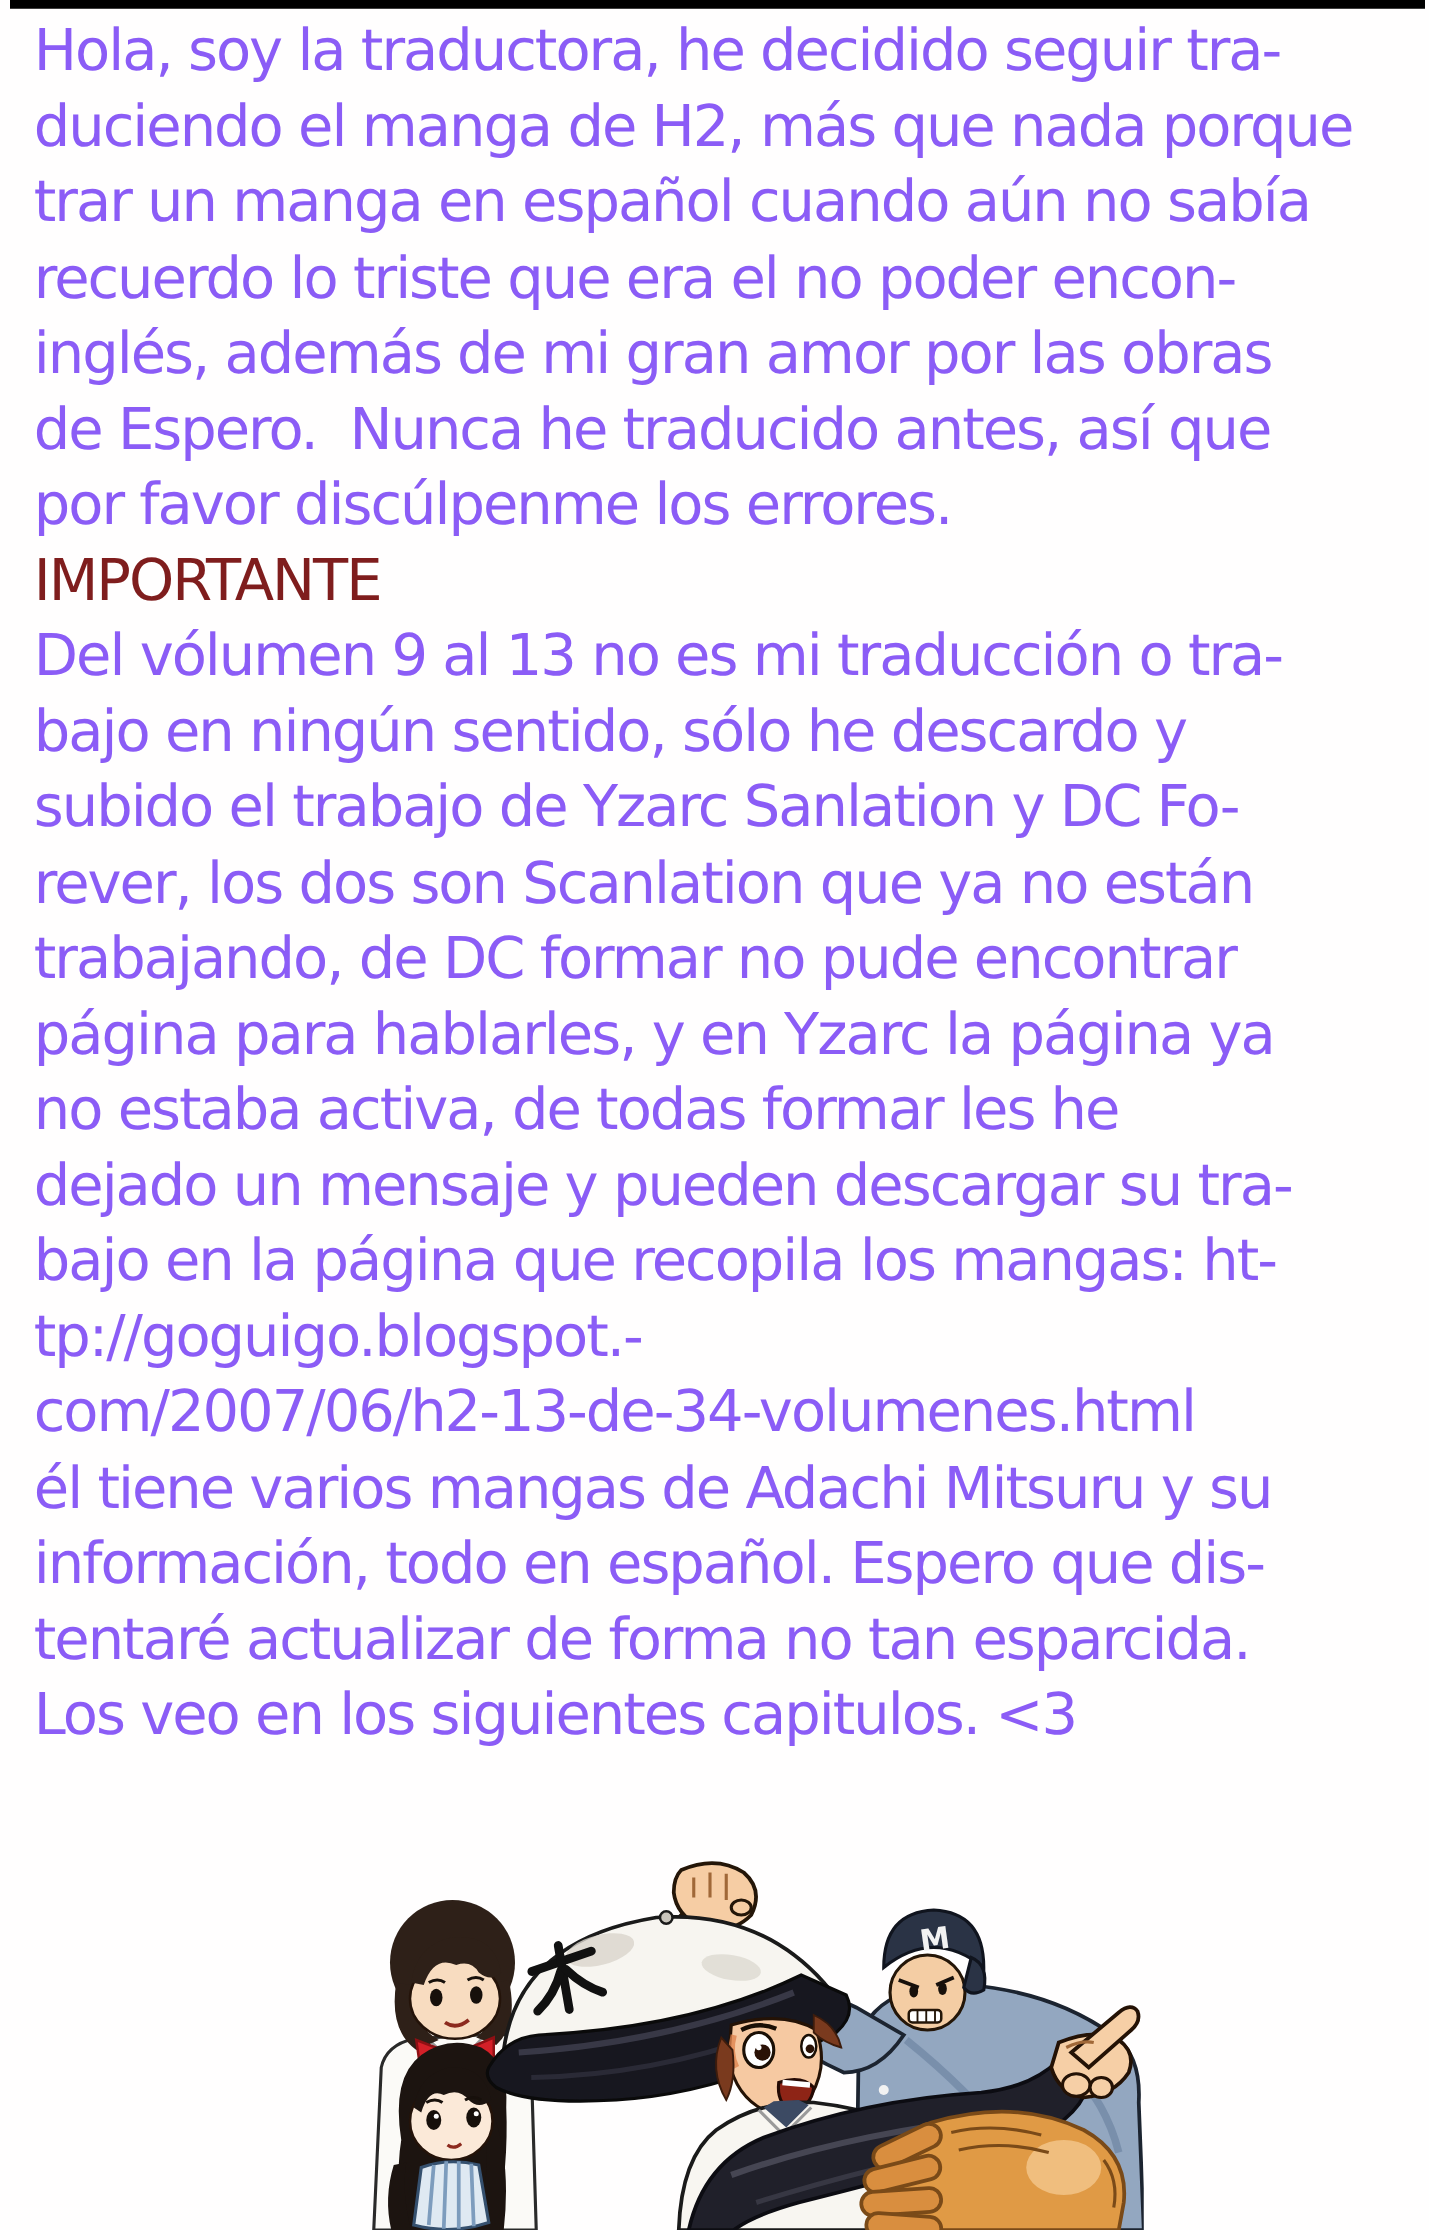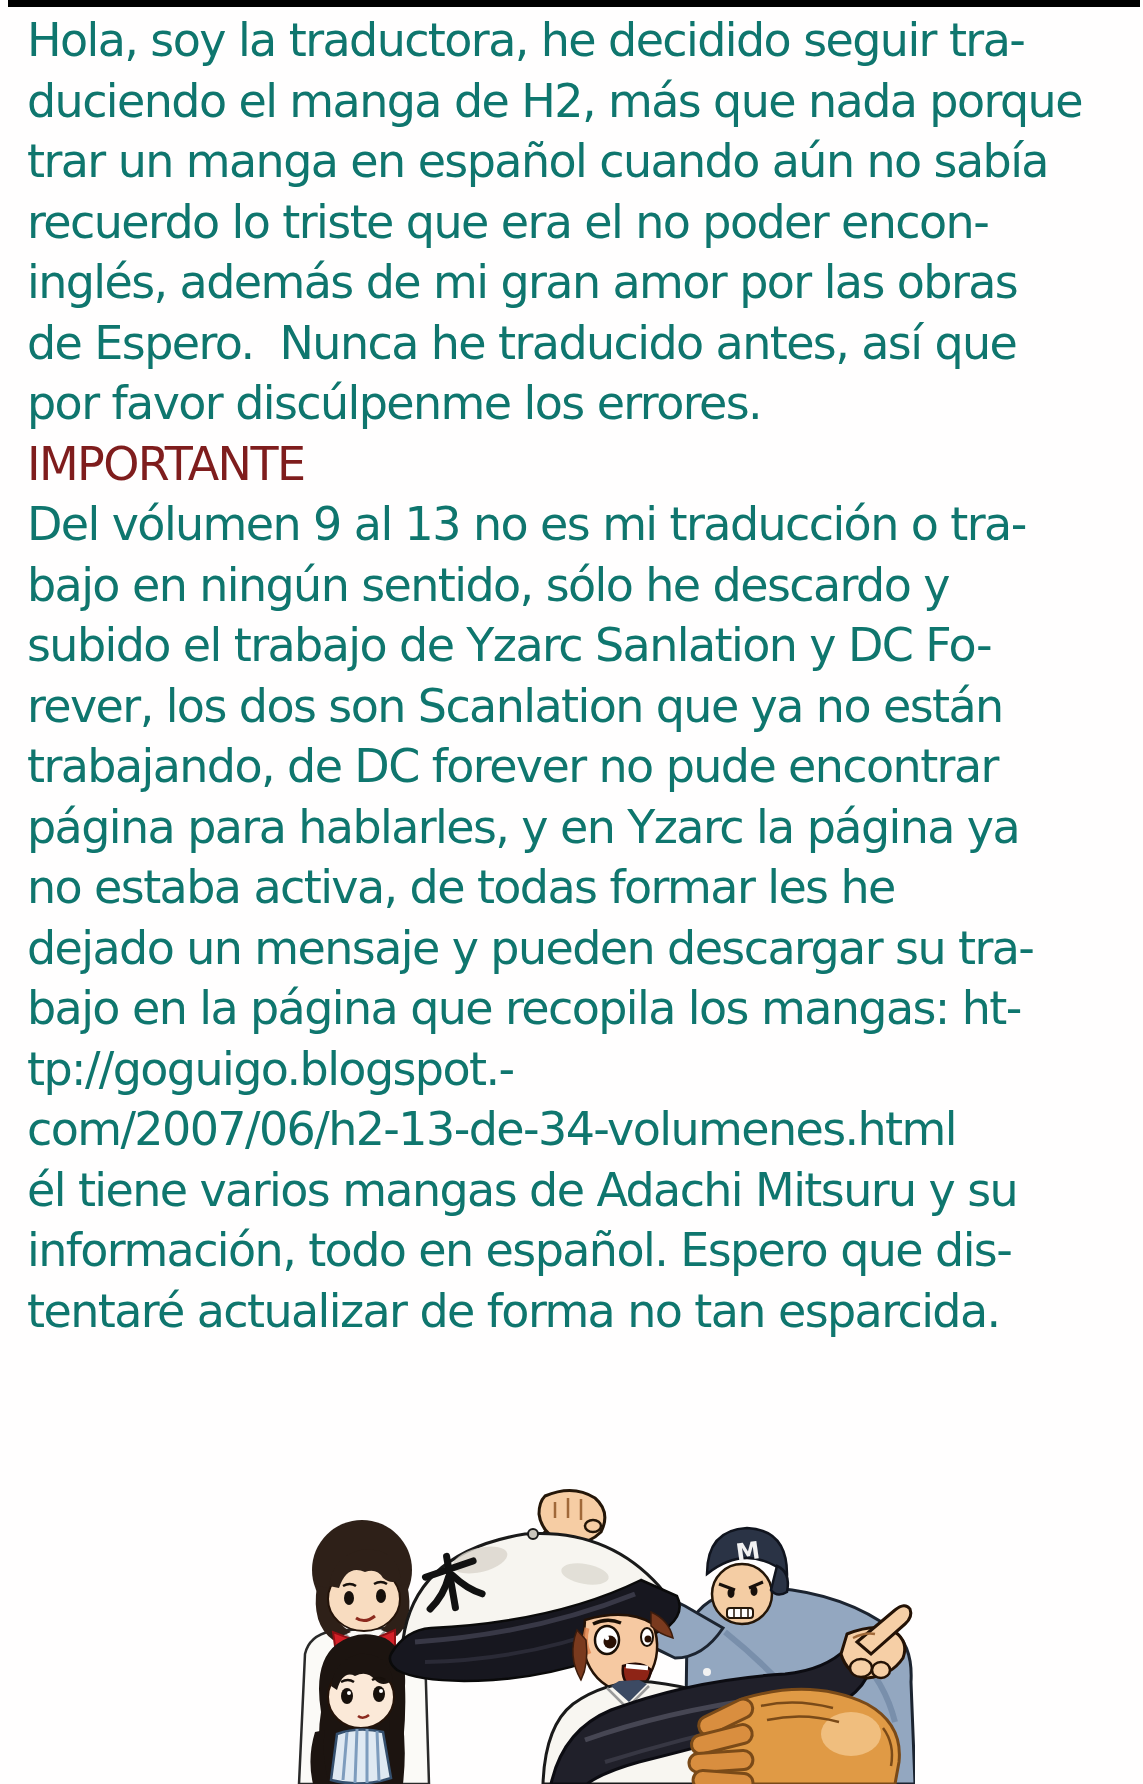--- a/index.html
+++ b/index.html
@@ -16,21 +16,21 @@
     background: #000;
   }
   .note {
     position: absolute; left: 27px; top: 10px; width: 1112px;
   }
   .line {
     white-space: pre;
     font-size: 46px;
     line-height: 60.5px;
     letter-spacing: -1.6px;
-    color: #0f766e;
+    color: #8b5cf6;
   }
   .line.accent { color: #7f1d1d; }
   .art {
     position: absolute; left: 255px; top: 1482px;
   }
 </style>
 </head>
 <body>
 
 <div>
@@ -43,30 +43,31 @@
     <div class="line">trar un manga en español cuando aún no sabía</div>
     <div class="line">recuerdo lo triste que era el no poder encon-</div>
     <div class="line">inglés, además de mi gran amor por las obras</div>
     <div class="line">de Espero.  Nunca he traducido antes, así que</div>
     <div class="line">por favor discúlpenme los errores.</div>
     <div class="line accent">IMPORTANTE</div>
     <div class="line">Del vólumen 9 al 13 no es mi traducción o tra-</div>
     <div class="line">bajo en ningún sentido, sólo he descardo y</div>
     <div class="line">subido el trabajo de Yzarc Sanlation y DC Fo-</div>
     <div class="line">rever, los dos son Scanlation que ya no están</div>
-    <div class="line">trabajando, de DC forever no pude encontrar</div>
+    <div class="line">trabajando, de DC formar no pude encontrar</div>
     <div class="line">página para hablarles, y en Yzarc la página ya</div>
     <div class="line">no estaba activa, de todas formar les he</div>
     <div class="line">dejado un mensaje y pueden descargar su tra-</div>
     <div class="line">bajo en la página que recopila los mangas: ht-</div>
     <div class="line">tp://goguigo.blogspot.-</div>
     <div class="line">com/2007/06/h2-13-de-34-volumenes.html</div>
     <div class="line">él tiene varios mangas de Adachi Mitsuru y su</div>
     <div class="line">información, todo en español. Espero que dis-</div>
     <div class="line">tentaré actualizar de forma no tan esparcida.</div>
+    <div class="line">Los veo en los siguientes capitulos. &lt;3</div>
   </div>
 
   <svg class="art" width="660" height="302" viewBox="0 0 660 302" aria-hidden="true">
 
     <g>
       <path d="M50,172 Q54,154 76,149 L146,145 Q166,150 170,170 L174,302 L44,302 Z" fill="#fbfaf7" stroke="#2a2a2a" stroke-width="2.5"></path>
       <path d="M86,148 L110,170 L134,145" fill="none" stroke="#9a9a9a" stroke-width="2"></path>
       <circle cx="107" cy="88" r="50" fill="#2e2018"></circle>
       <path d="M62,104 Q56,142 78,158 L96,150 Q72,136 74,106 Z" fill="#2e2018"></path>
       <path d="M152,102 Q160,138 142,154 L126,148 Q146,132 142,104 Z" fill="#2e2018"></path>

